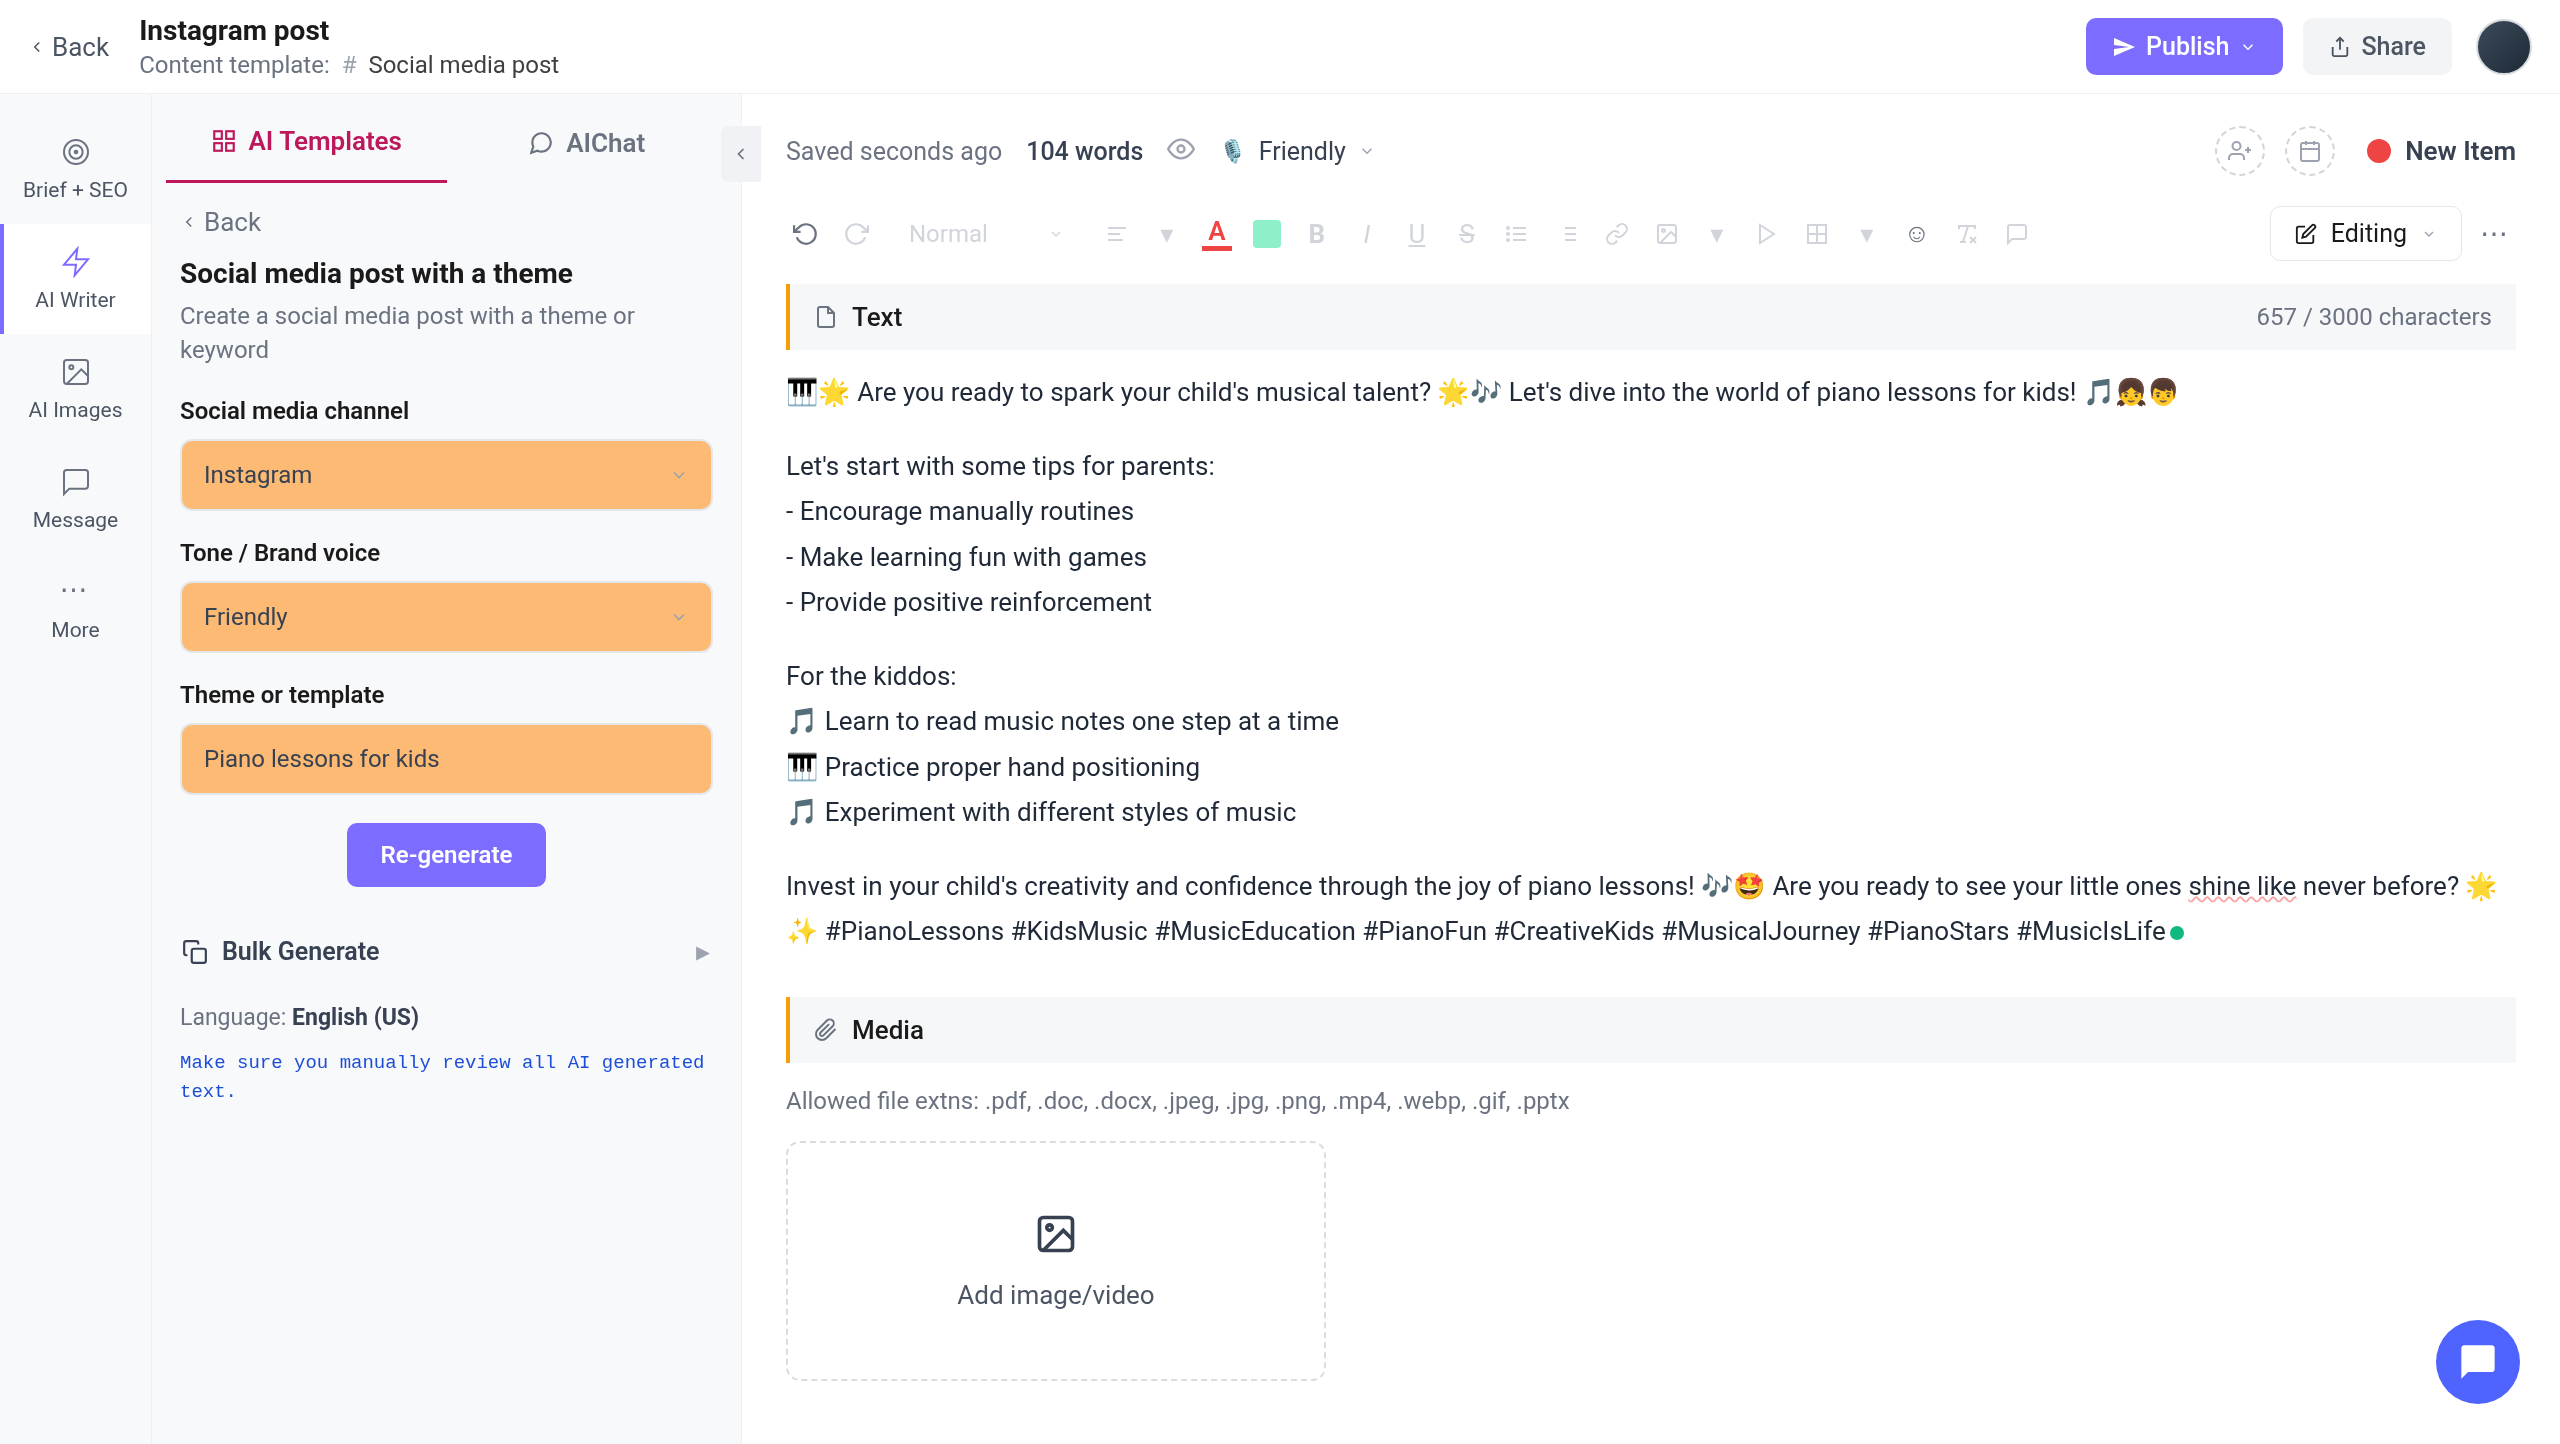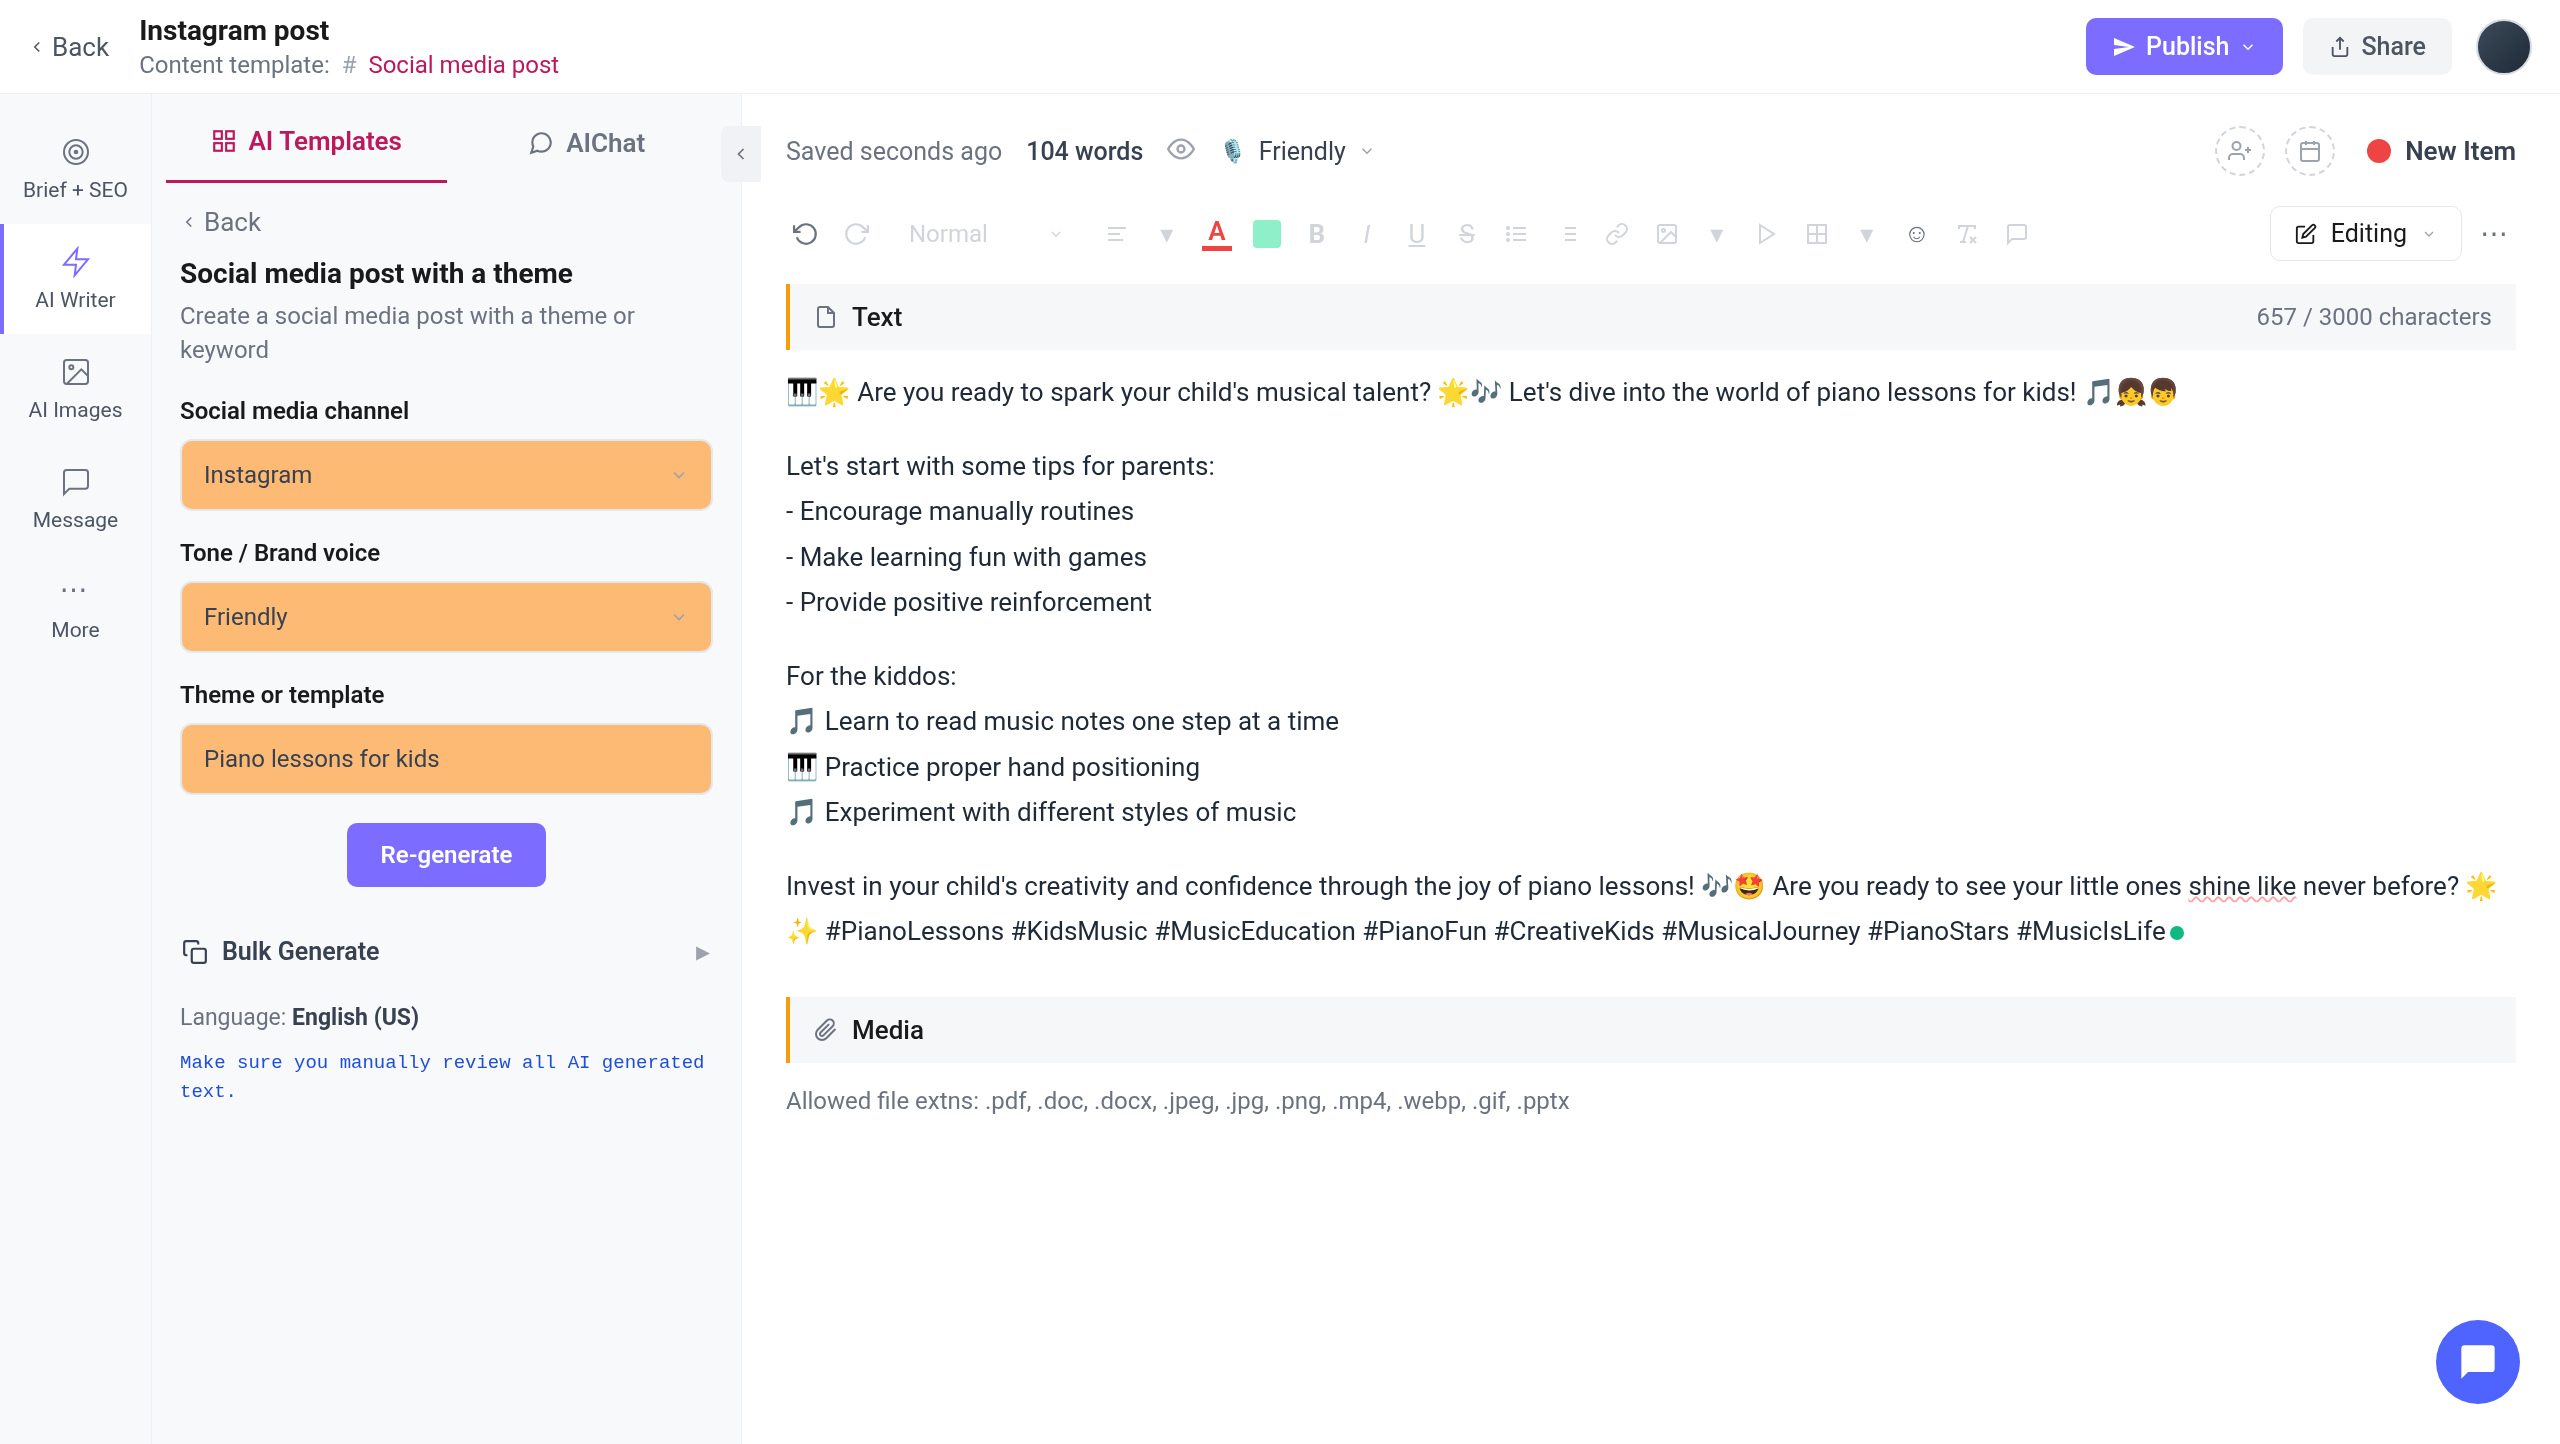--- a/index.html
+++ b/index.html
@@ -8,21 +8,21 @@
 .app { display: flex; flex-direction: column; height: 100vh; }
 
 
 .topbar { display: flex; align-items: center; padding: 14px 28px; border-bottom: 1px solid #eef0f3; }
 .back-link { display: flex; align-items: center; gap: 6px; color: #4b5563; font-size: 26px; cursor: pointer; margin-right: 30px; }
 .back-link svg { width: 18px; height: 18px; }
 .title-block { flex: 1; }
 .doc-title { font-size: 28px; font-weight: 700; margin-bottom: 4px; }
 .template-line { font-size: 24px; color: #6b7280; }
 .template-line .hash { color: #9ca3af; margin: 0 6px; }
-.template-link { color: #be185d; }
+.template-link { color: #404040; }
 .btn { display: inline-flex; align-items: center; gap: 10px; padding: 14px 26px; border-radius: 10px; font-size: 25px; font-weight: 500; cursor: pointer; border: none; }
 .btn-pub { background: #7c6cff; color: #fff; margin-right: 20px; }
 .btn-share { background: #f3f4f6; color: #4b5563; margin-right: 24px; }
 .avatar { width: 56px; height: 56px; border-radius: 50%; background: linear-gradient(135deg, #3b4a5a, #1f2a36); border: 2px solid #d7dbe0; }
 
 
 .body { flex: 1; display: flex; min-height: 0; }
 
 
 .rail { width: 152px; background: #f8f9fb; border-right: 1px solid #eef0f3; display: flex; flex-direction: column; padding-top: 20px; }
@@ -434,20 +434,28 @@
           </p>
         </div>
 
         <div class="media-head">
           <svg width="24" height="24" viewBox="0 0 24 24" fill="none" stroke="#6b7280" stroke-width="2">
               <path d="M21.44 11.05l-9.19 9.19a6 6 0 0 1-8.49-8.49l9.19-9.19a4 4 0 0 1 5.66 5.66l-9.2 9.19a2 2 0 0 1-2.83-2.83l8.49-8.48"></path>
             </svg>
           <span>Media</span>
         </div>
         <div class="allowed">Allowed file extns: .pdf, .doc, .docx, .jpeg, .jpg, .png, .mp4, .webp, .gif, .pptx</div>
+        <div class="dropzone">
+          <svg viewBox="0 0 24 24" fill="none" stroke="#374151" stroke-width="2">
+              <rect x="3" y="3" width="18" height="18" rx="2"></rect>
+              <circle cx="8.5" cy="8.5" r="1.5"></circle>
+              <polyline points="21 15 16 10 5 21"></polyline>
+            </svg>
+          <span>Add image/video</span>
+        </div>
       </div>
     </div>
 
   </div>
 </div>
 
 <div class="fab">
   <svg viewBox="0 0 24 24" fill="currentColor">
       <path d="M20 2H4a2 2 0 0 0-2 2v18l4-4h14a2 2 0 0 0 2-2V4a2 2 0 0 0-2-2z"></path>
     </svg>

